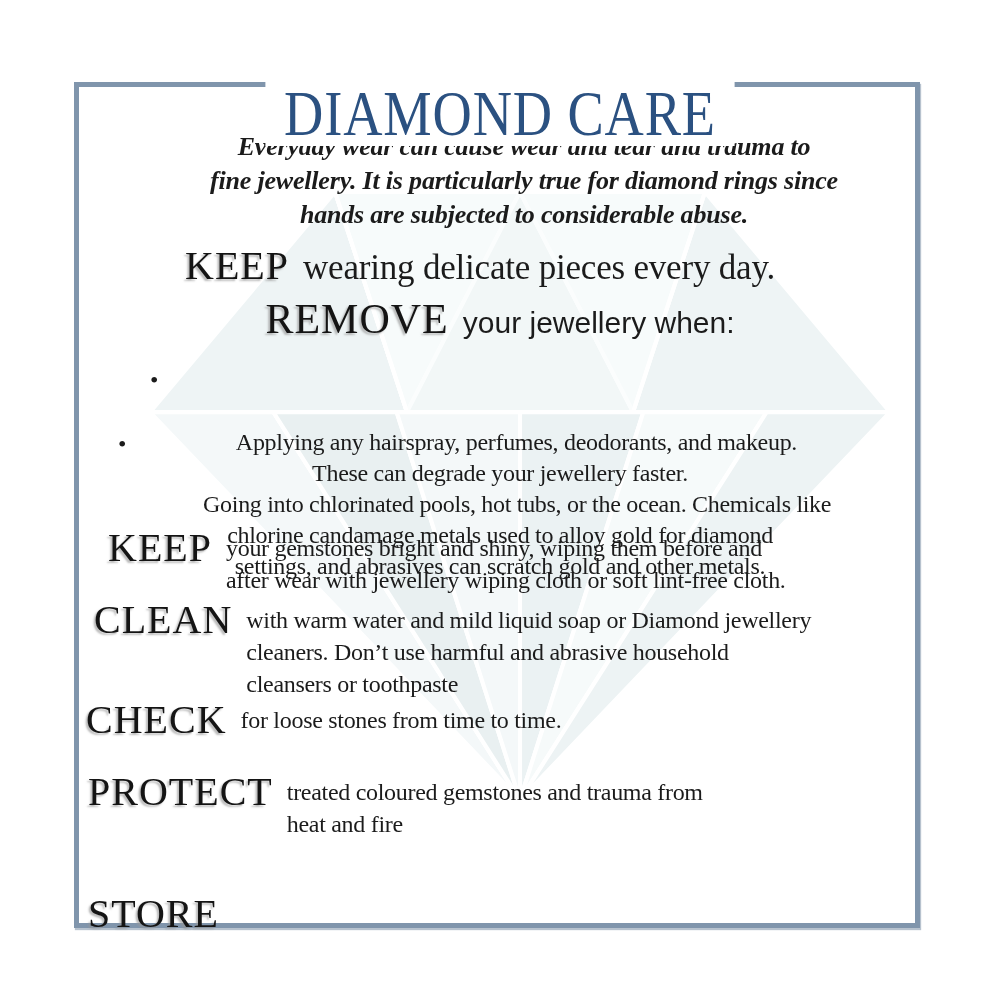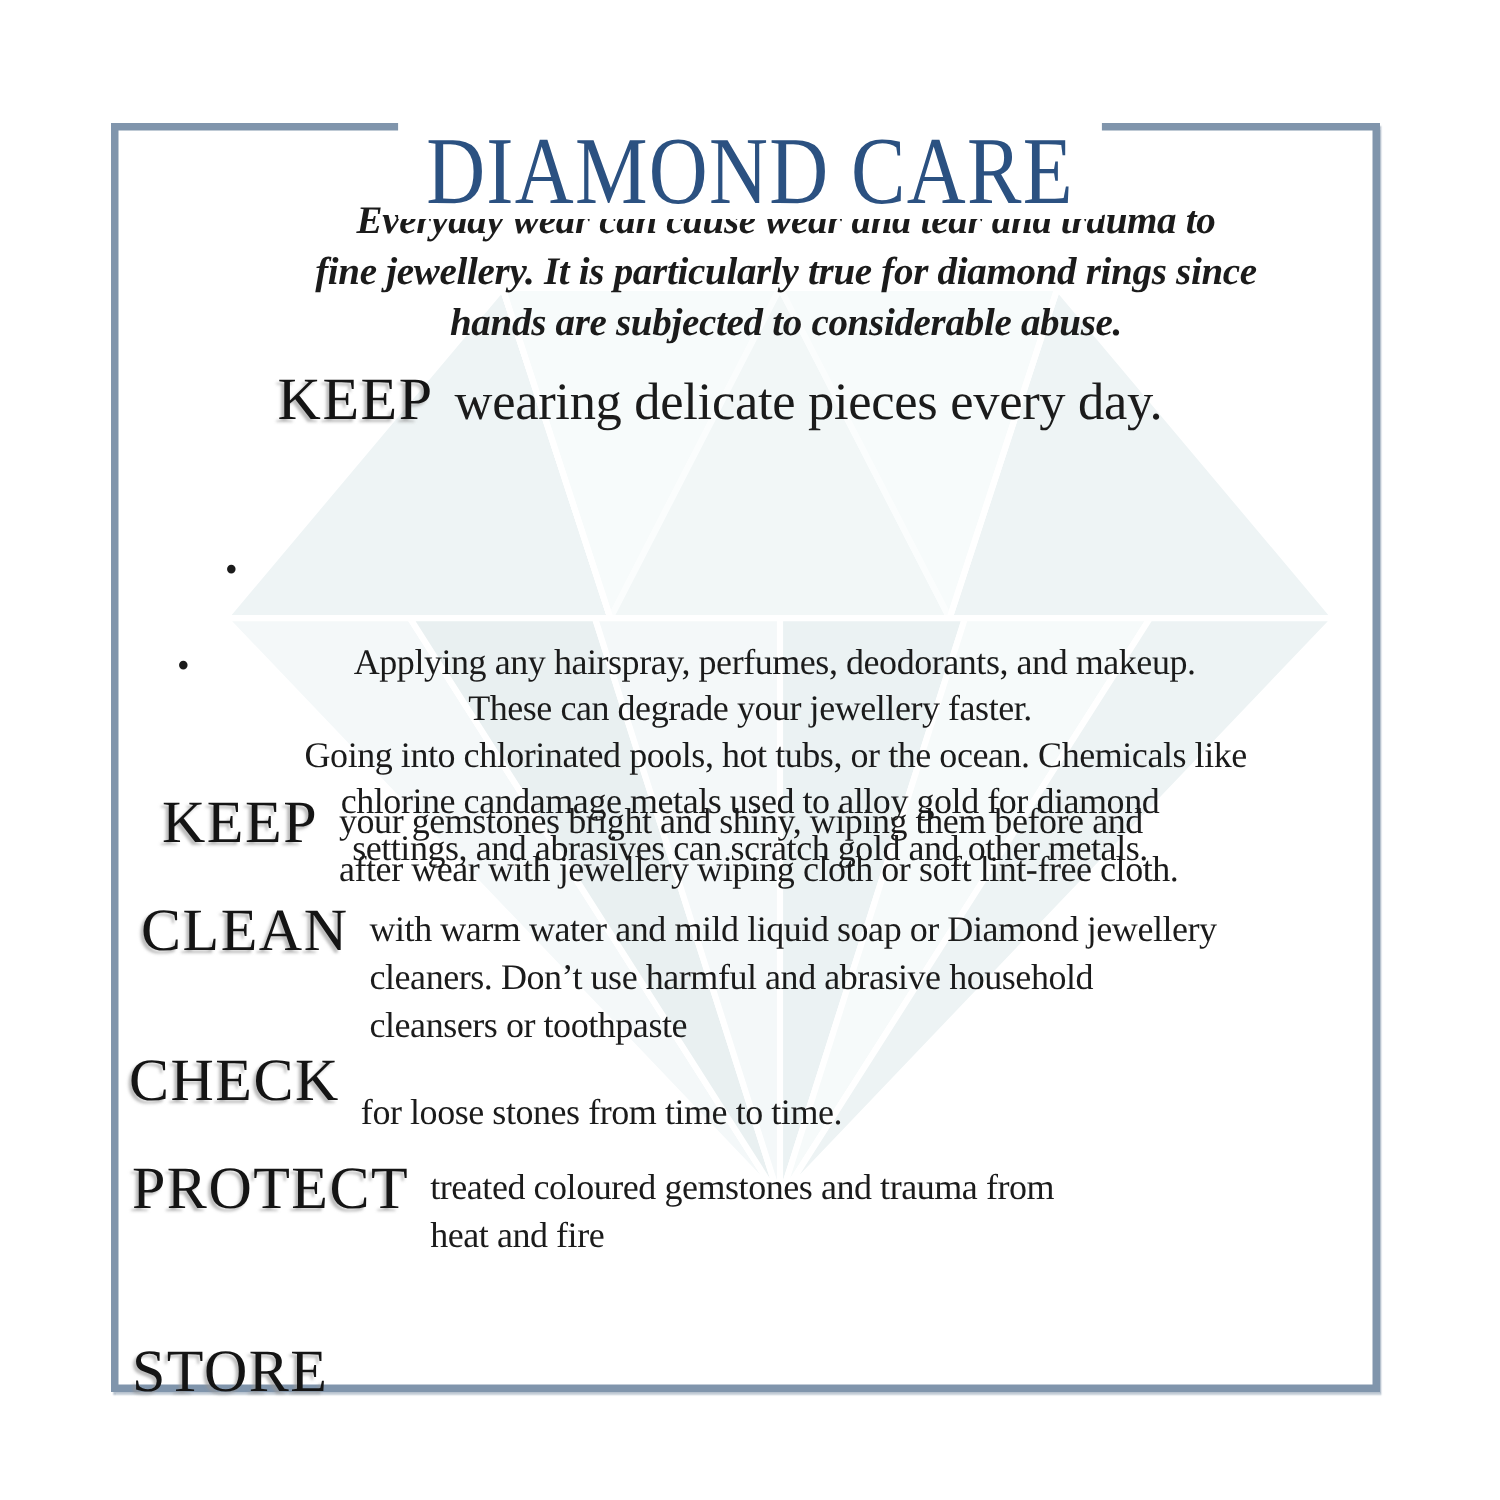--- a/index.html
+++ b/index.html
@@ -51,21 +51,21 @@
   #bullet-2 .dot{left:118px;top:2px;}
   .kw-row{position:absolute;display:flex;align-items:flex-start;gap:14px;}
   .kw-text{
     font-size:24px;line-height:32px;letter-spacing:-0.3px;white-space:pre;margin-top:4px;
   }
   #row-avoid{top:246px;padding-right:40px;box-sizing:border-box;}
   #row-remove{top:298px;}
   #row-keep{left:108px;top:528px;}
   #row-clean{left:94px;top:600px;}
   #row-check{left:86px;top:700px;}
-  #row-check .kw-text{margin-top:26px;}
+  #row-check .kw-text{margin-top:4px;}
   #row-protect{left:88px;top:772px;}
   #row-store{left:88px;top:846px;margin-top:48px;}
 </style>
 </head>
 <body>
 
 <div class="canvas">
 
   <svg class="watermark" viewBox="0 0 720 620" preserveAspectRatio="none" aria-hidden="true">
     <g stroke="#ffffff" stroke-width="4">
@@ -97,20 +97,24 @@
 
     <div class="intro">Everyday wear can cause wear and tear and trauma to
 fine jewellery. It is particularly true for diamond rings since
 hands are subjected to considerable abuse.</div>
 
     <div class="row-center" id="row-avoid">
       <span class="kw">KEEP</span>
       <span class="serif-text">wearing delicate pieces every day.</span>
     </div>
 
+    <div class="row-center" id="row-remove">
+      <span class="kw kw-lg">REMOVE</span>
+      <span class="sans-text">your jewellery when:</span>
+    </div>
 
     <div class="bullet" id="bullet-1">
       <span class="dot">•</span>
       <span>Applying any hairspray, perfumes, deodorants, and makeup.
 These can degrade your jewellery faster.</span>
     </div>
 
     <div class="bullet" id="bullet-2">
       <span class="dot">•</span>
       <span>Going into chlorinated pools, hot tubs, or the ocean. Chemicals like

